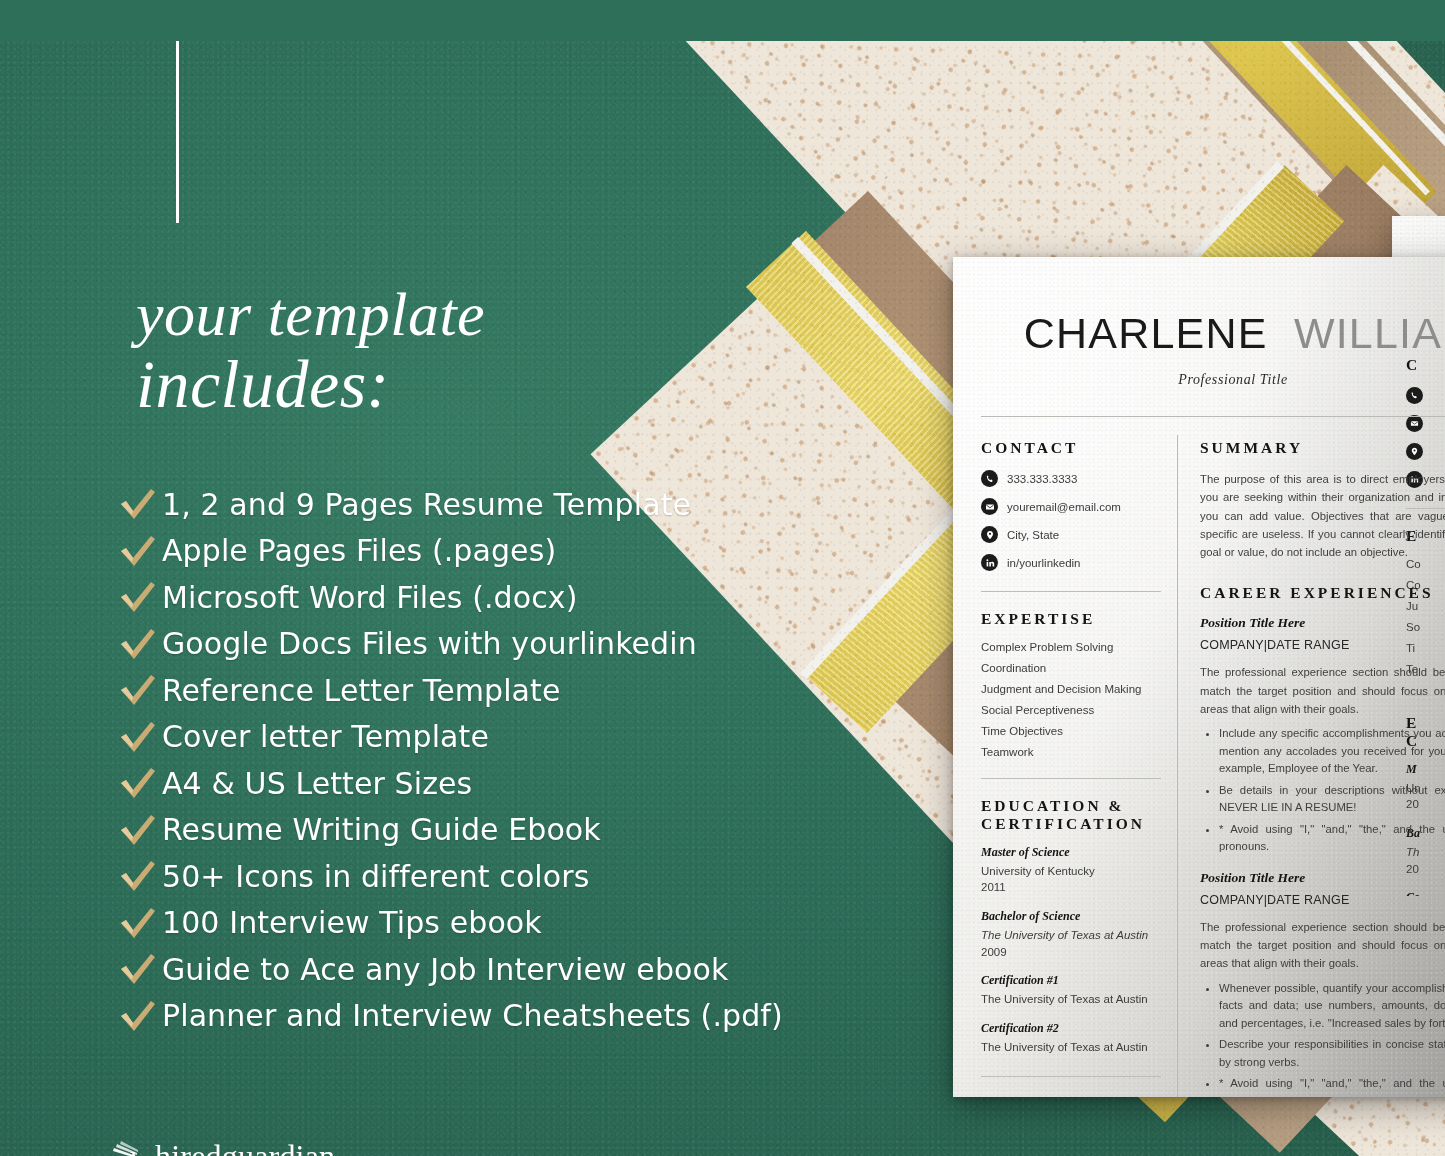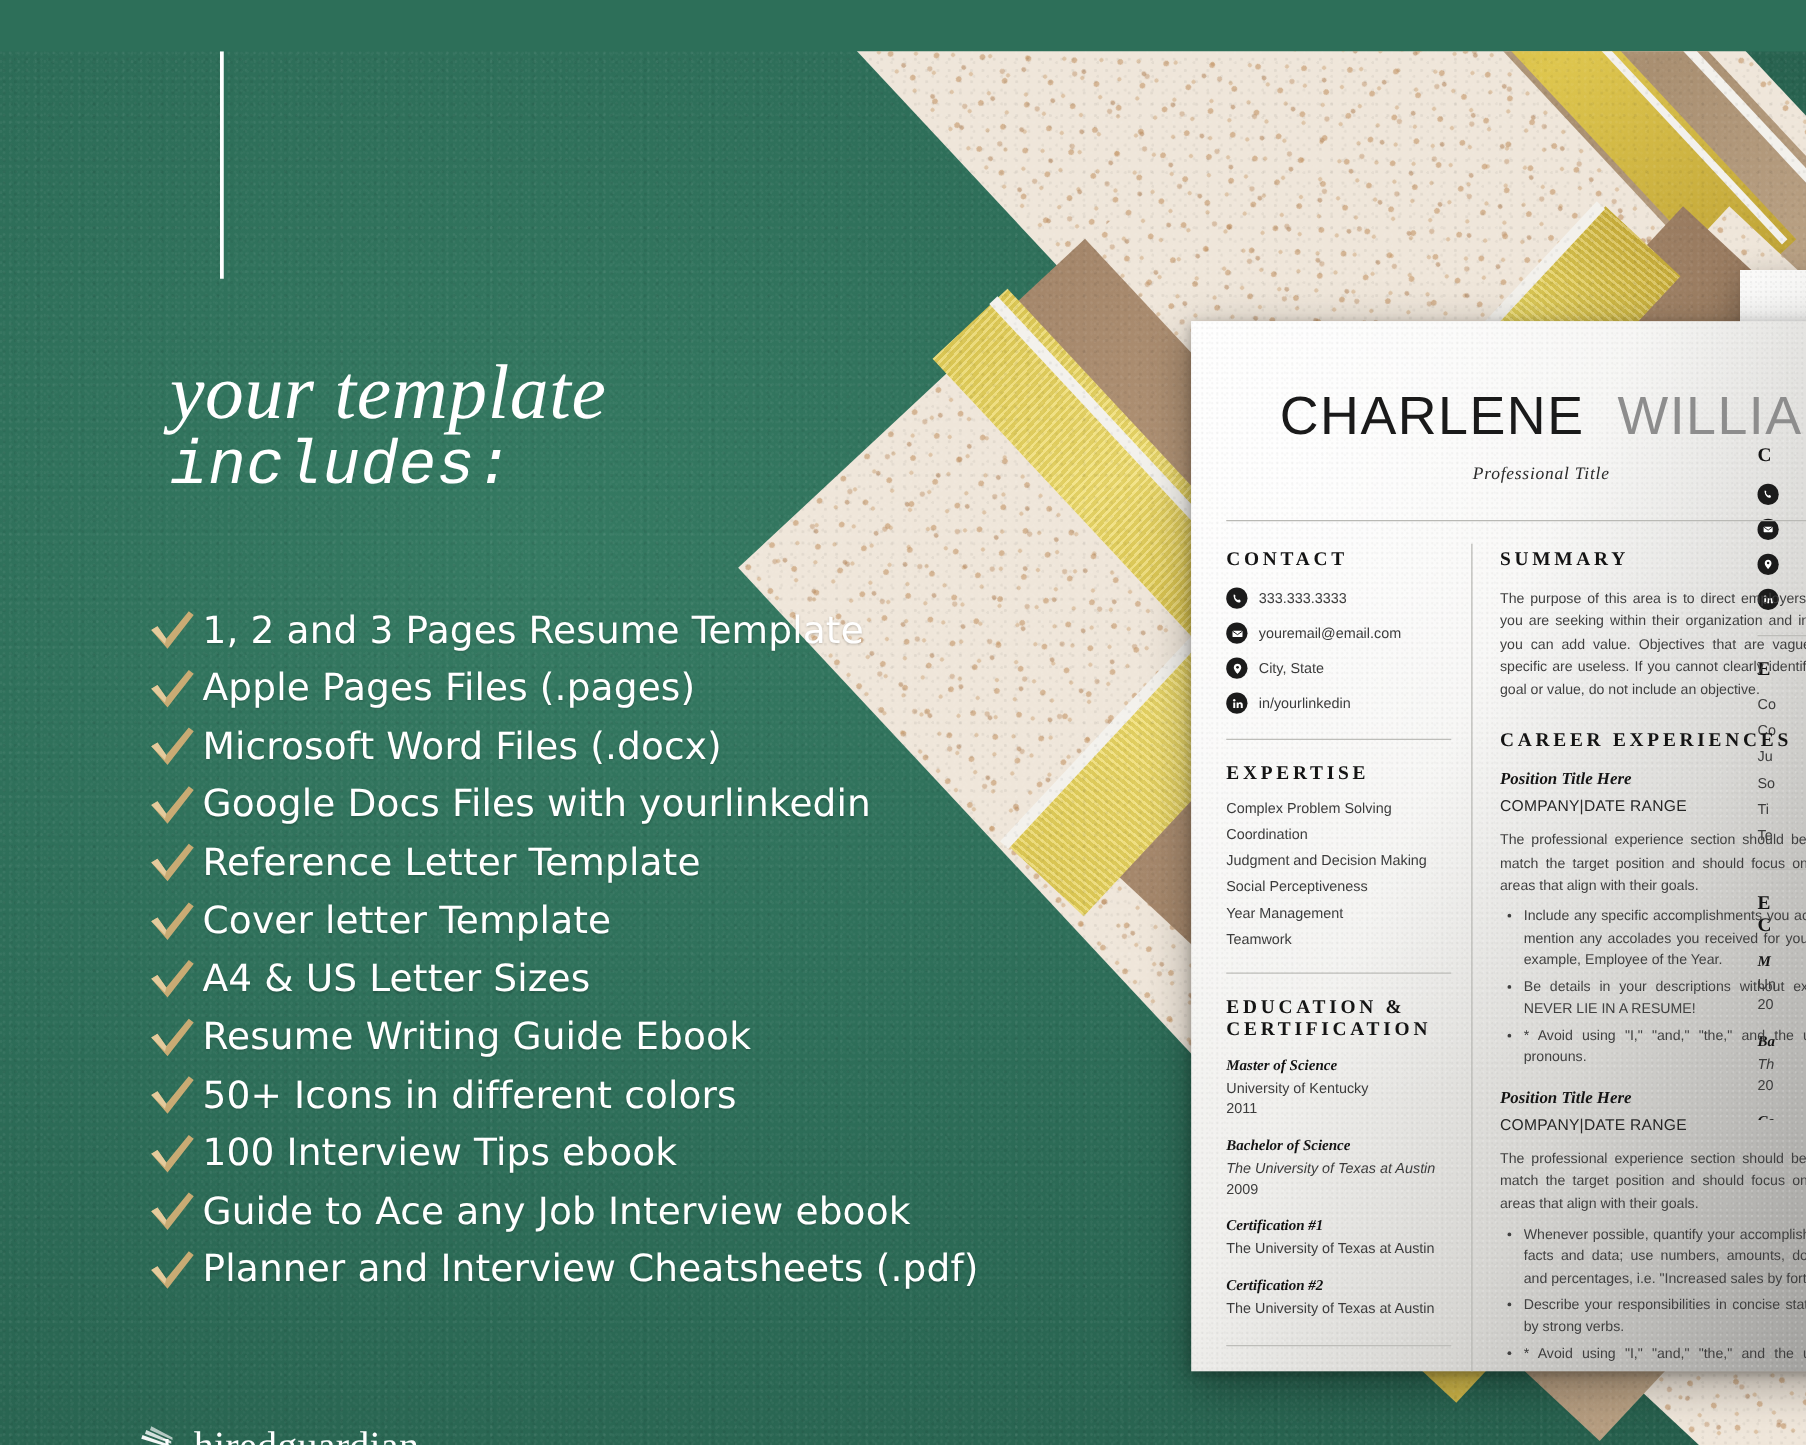--- a/index.html
+++ b/index.html
@@ -61,21 +61,21 @@
 
   
   .headline{
     position:absolute;
     font-family:"Liberation Serif","DejaVu Serif",serif;
     font-style:italic;font-weight:400;
     color:#ffffff;
     letter-spacing:.5px;
   }
   .headline .l1{display:block;font-size:62px;line-height:1.0;}
-  .headline .l2{display:block;font-size:50px;line-height:1.15;font-family:Liberation Mono, monospace;}
+  .headline .l2{display:block;font-size:68px;line-height:1.15;}
 
   .checklist{position:absolute;left:118px;top:440px;width:800px;}
   .chk-row{
     display:flex;align-items:center;
     height:46.5px;
   }
   .chk-mark{
     width:44px;flex:0 0 44px;position:relative;height:34px;
   }
   .chk-mark svg{position:absolute;left:0;top:0;}
@@ -220,21 +220,21 @@
 
   <div class="checklist">
 
     <div class="chk-row">
       <span class="chk-mark">
         <svg width="40" height="34" viewBox="0 0 40 34">
             <path d="M3 17 L8 14 L15 24 L33 2 L37 5 L16 32 Z" fill="#c9ab74"></path>
             <path d="M3 17 L8 14 L15 24 L14 28 Z" fill="#e4cb9d"></path>
           </svg>
       </span>
-      <span class="chk-label">1, 2 and 3 Pages Resume Template</span>
+      <span class="chk-label">1, 2 and 9 Pages Resume Template</span>
     </div>
 
     <div class="chk-row">
       <span class="chk-mark">
         <svg width="40" height="34" viewBox="0 0 40 34">
             <path d="M3 17 L8 14 L15 24 L33 2 L37 5 L16 32 Z" fill="#c9ab74"></path>
             <path d="M3 17 L8 14 L15 24 L14 28 Z" fill="#e4cb9d"></path>
           </svg>
       </span>
       <span class="chk-label">Apple Pages Files (.pages)</span>
@@ -483,21 +483,21 @@
             <span class="ctext">in/yourlinkedin</span>
           </div>
 
           <div class="hr-s"></div>
 
           <div class="sec-h">EXPERTISE</div>
           <div class="exp-item">Complex Problem Solving</div>
           <div class="exp-item">Coordination</div>
           <div class="exp-item">Judgment and Decision Making</div>
           <div class="exp-item">Social Perceptiveness</div>
-          <div class="exp-item">Year Management</div>
+          <div class="exp-item">Time Objectives</div>
           <div class="exp-item">Teamwork</div>
 
           <div class="hr-s"></div>
 
           <div class="sec-h two">
             <div>EDUCATION &amp;</div>
             <div>CERTIFICATION</div>
           </div>
 
           <div class="edu-b">

